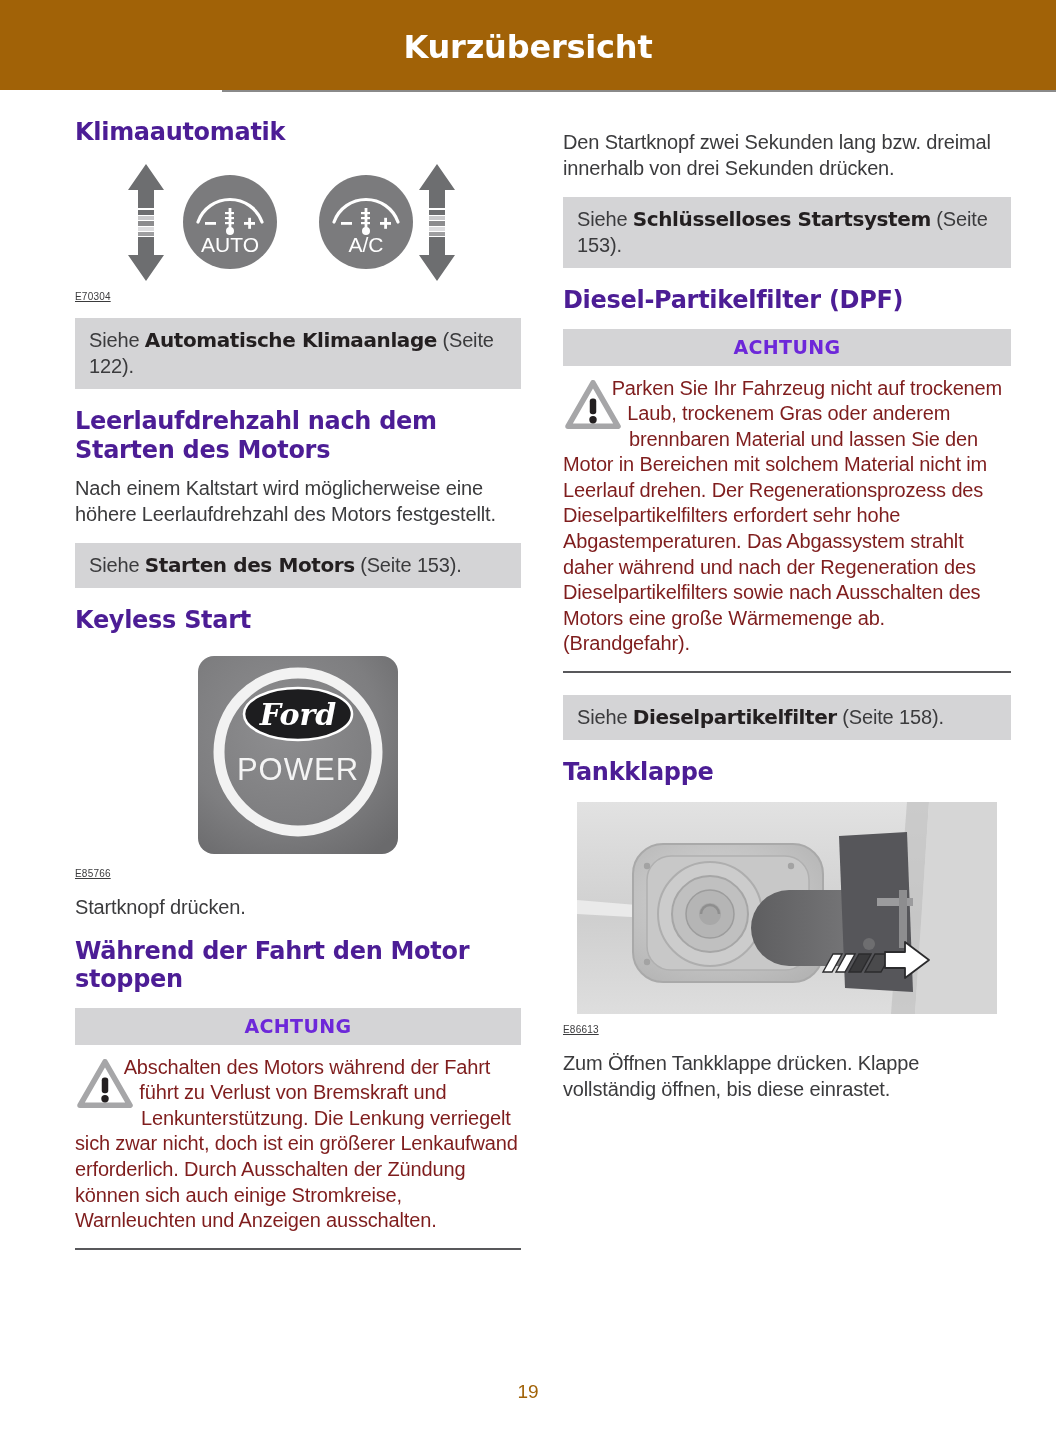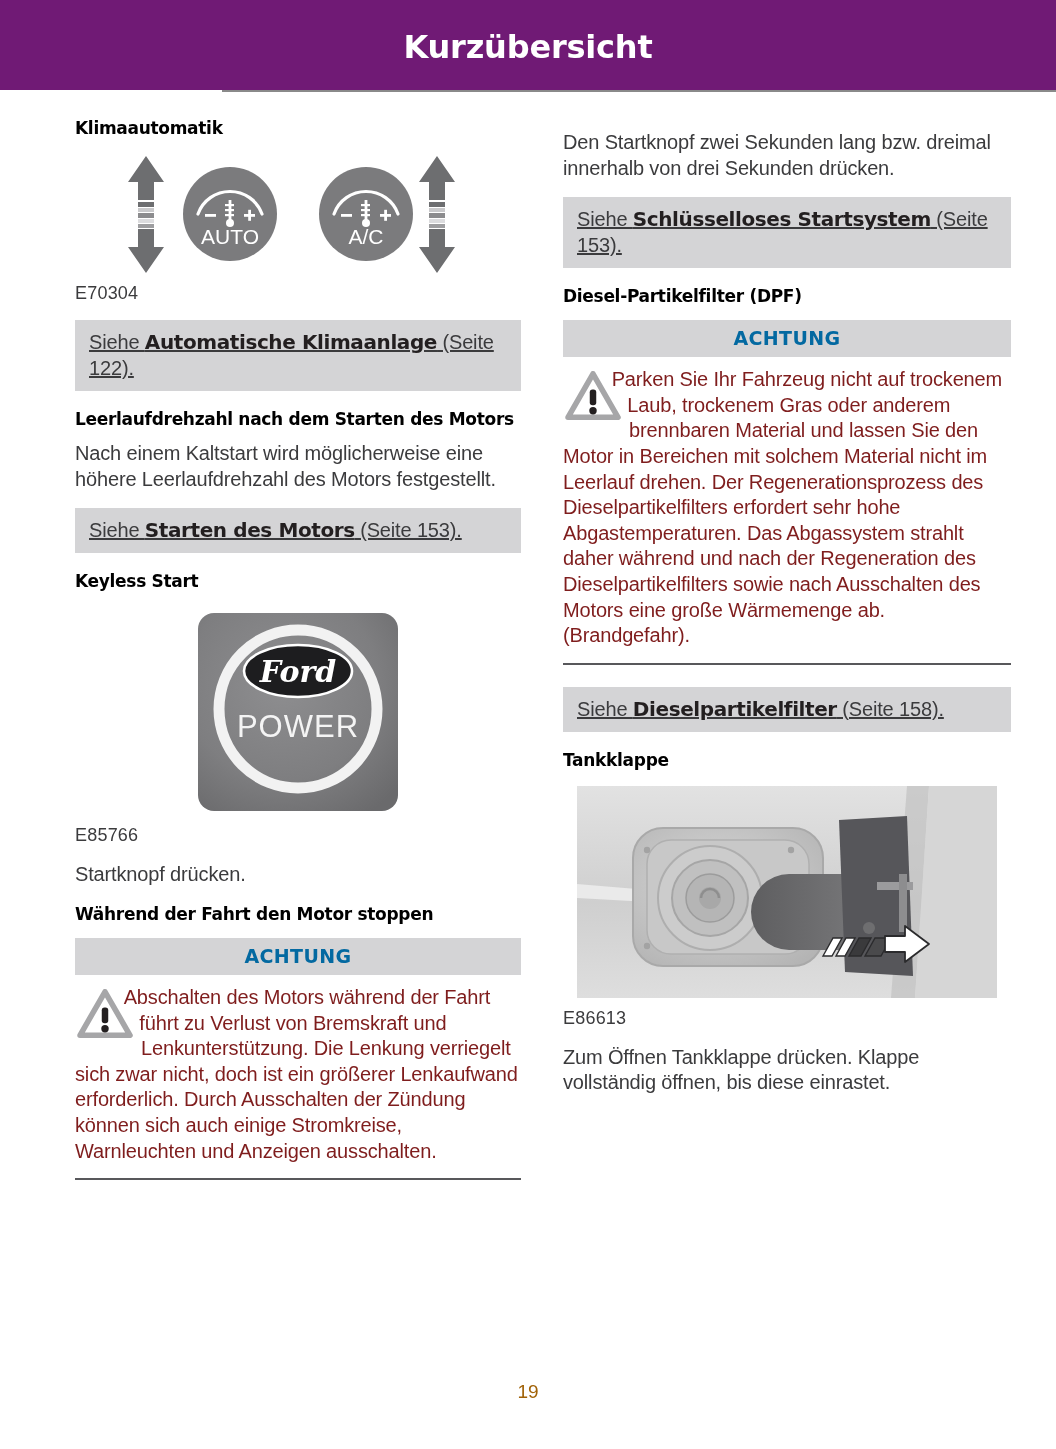--- a/index.html
+++ b/index.html
@@ -19,21 +19,21 @@
     background: #ffffff;
     overflow: hidden;
   }
 
   
   .page-header {
     position: absolute;
     top: 0; left: 0;
     width: 1056px;
     height: 90px;
-    background: #701a75;
+    background: #a16207;
   }
   .page-header-title {
     position: absolute;
     left: 0; right: 0;
     top: 28px;
     text-align: center;
     color: #ffffff;
     font-size: 32px;
     font-weight: bold;
     letter-spacing: -0.2px;
@@ -60,25 +60,25 @@
   }
   .col {
     width: 446px;
     flex: 0 0 446px;
   }
   .col.right { width: 448px; flex: 0 0 448px; }
 
   
   h2.section-heading {
     font-family: "DejaVu Sans", sans-serif;
-    font-size: 17px;
+    font-size: 24px;
     font-weight: bold;
     line-height: 1.18;
     letter-spacing: -0.3px;
-    color: #000000;
+    color: #4c1d95;
     margin: 0 0 14px 0;
   }
   h2.section-heading.tight { margin-bottom: 11px; }
 
   p.body-text {
     font-size: 20px;
     line-height: 1.28;
     color: #3b3b3d;
     margin: 12px 0 16px 0;
     letter-spacing: -0.15px;
@@ -87,38 +87,37 @@
 
   
   .see-box {
     background: #d4d4d6;
     padding: 9px 16px 10px 14px;
     margin: 0 0 18px 0;
     font-size: 20px;
     line-height: 1.3;
     color: #3b3b3d;
     letter-spacing: -0.15px;
-    text-decoration: underline;
   }
   .see-box b {
     font-family: "DejaVu Sans", sans-serif;
     font-weight: bold;
     color: #231f20;
     letter-spacing: -0.4px;
   }
 
   
   .warn-bar {
     background: #d4d4d6;
     text-align: center;
     font-family: "DejaVu Sans", sans-serif;
     font-weight: bold;
     font-size: 19px;
     letter-spacing: 0.4px;
-    color: #0369a1;
+    color: #6d28d9;
     padding: 7px 0 8px 0;
   }
   .warn-body {
     position: relative;
     font-size: 20px;
     line-height: 1.28;
     color: #7f1d1d;
     letter-spacing: -0.15px;
     padding-top: 10px;
     text-align: left;
@@ -132,25 +131,26 @@
   }
   .warn-rule {
     height: 2px;
     background: #58585b;
     margin-top: 14px;
   }
 
   
   .figure { text-align: center; margin: 0; }
   .fig-caption {
-    font-size: 18px;
+    font-size: 10px;
     color: #3b3b3d;
     letter-spacing: 0.2px;
     margin: 6px 0 16px 0;
     text-align: left;
+    text-decoration: underline;
   }
 
   
   .climate-fig {
     display: flex;
     justify-content: center;
     align-items: center;
     gap: 6px;
     margin: 14px 0 0 0;
   }

